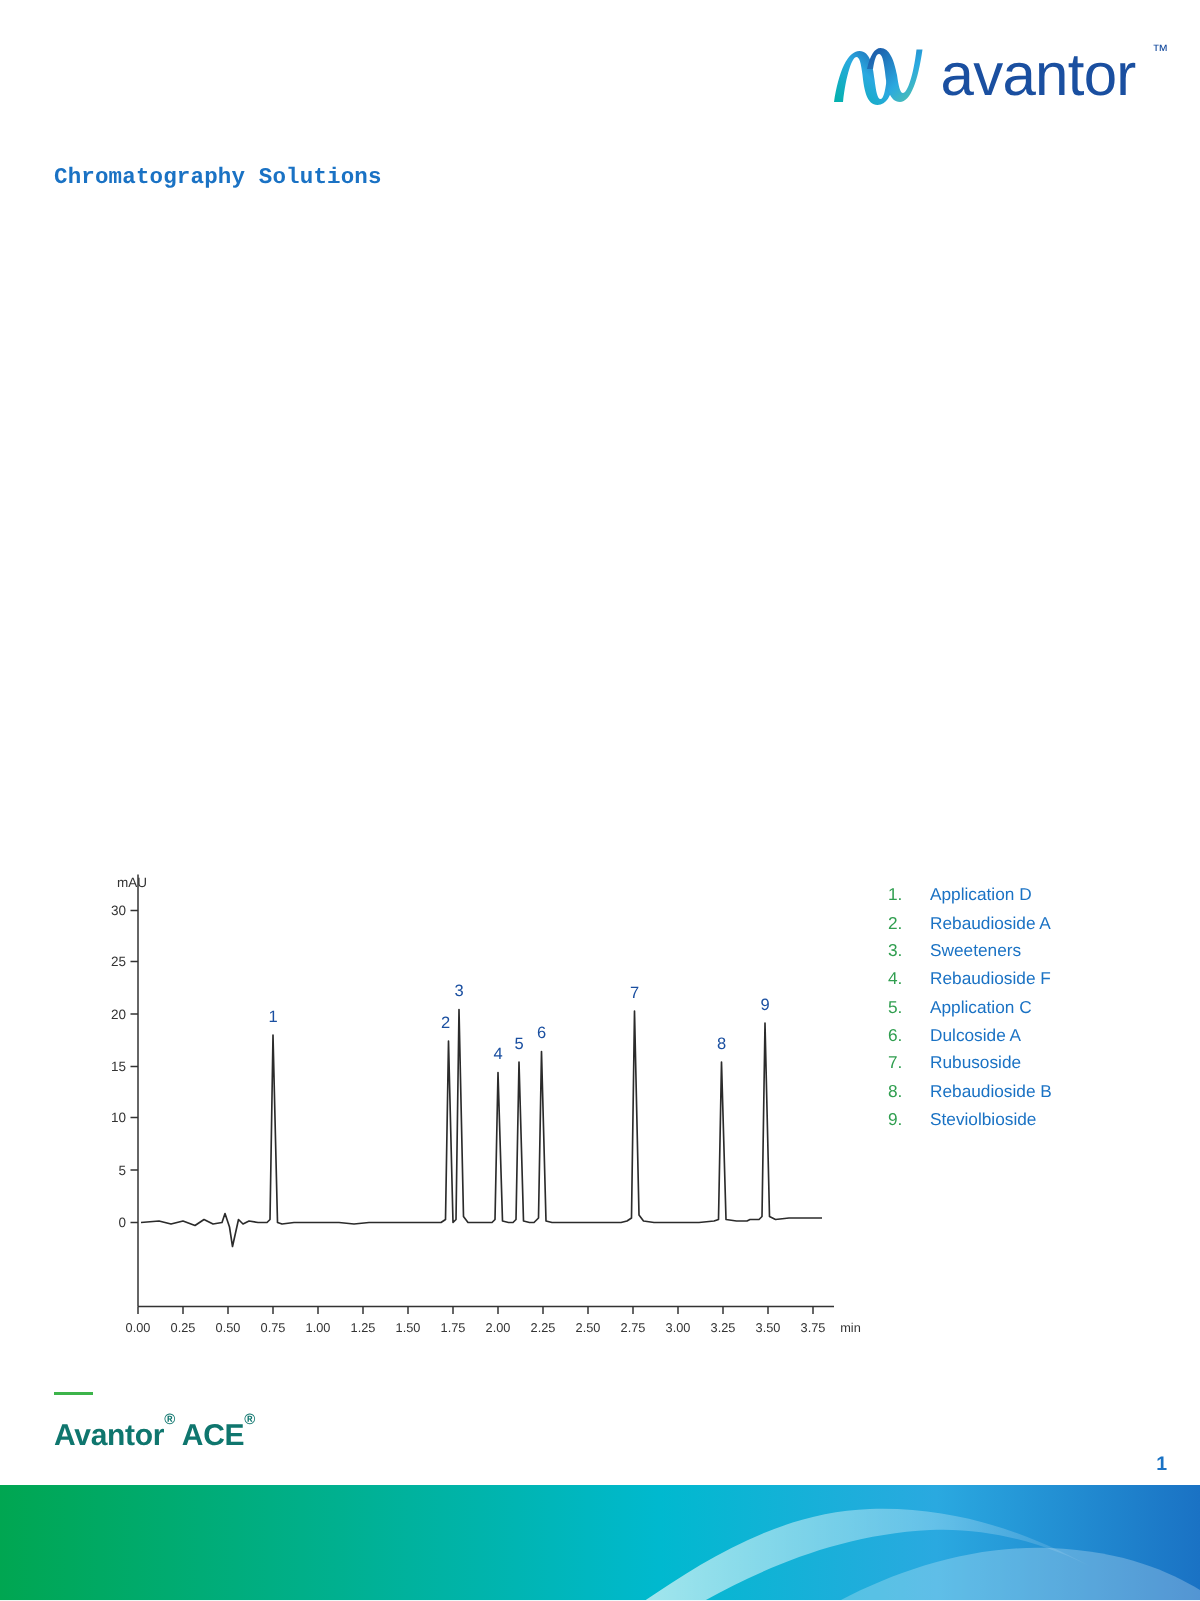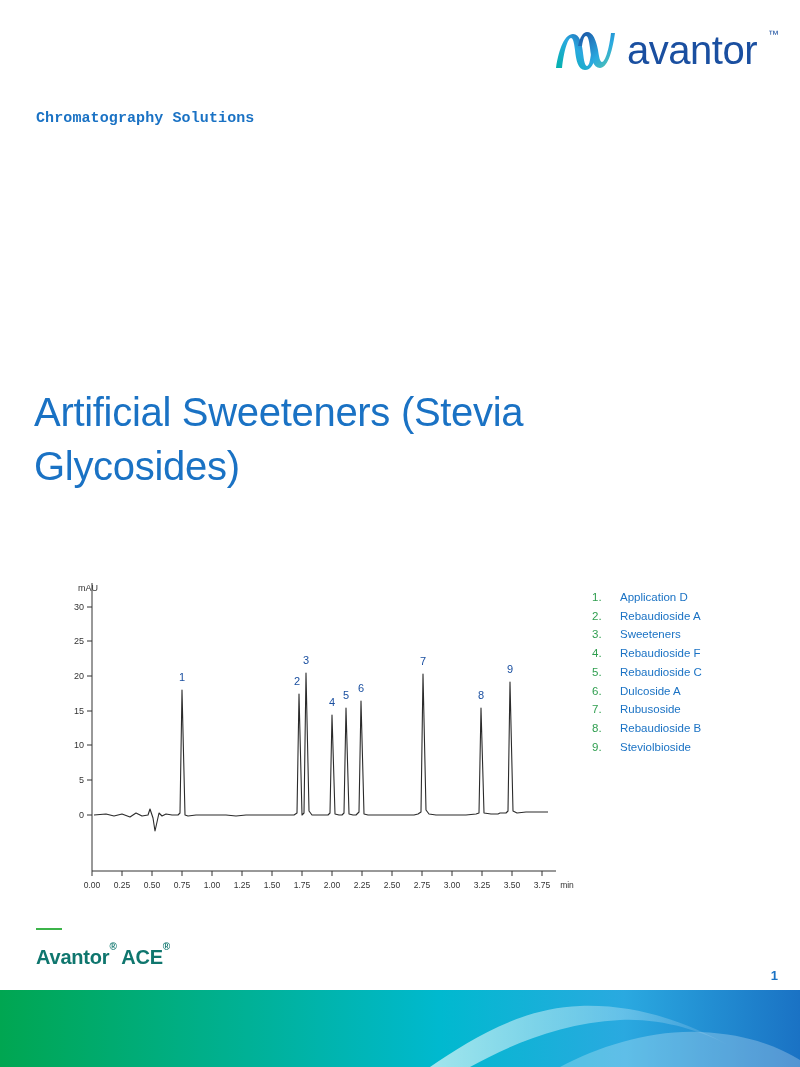--- a/index.html
+++ b/index.html
@@ -183,21 +183,20 @@
         </defs>
         <path d="M3 40 C6 20 12 6 20 6 C27 6 29 16 30 25 C31 33 32 38 34 38 C36 38 37 33 38 26 L43 26 C41 36 38 42 32 42 C25 42 23 32 22 22 C21 14 20 10 18 10 C15 10 11 22 9 40 Z" fill="url(#lg1)"></path>
         <path d="M34 4 C40 4 43 12 45 22 C46 29 47 34 49 34 C52 34 56 22 58 5 L62 5 C59 26 54 40 47 40 C40 40 38 30 37 20 C36 12 35 8 33 8 C31 8 30 12 29 18 L25 18 C27 9 30 4 34 4 Z" fill="url(#lg2)"></path>
       </svg>
     </span>
     <span class="logo-text">avantor</span>
     <span class="logo-tm">™</span>
   </div>
 
   <div class="kicker">Chromatography Solutions</div>
-  <h1 class="doc-title">Artificial Sweeteners (Stevia Glycosides)</h1>
 
   <div class="chart-area">
     <svg class="chart-svg" width="545" height="330" viewBox="0 0 545 330">
 
       <line x1="56" y1="8" x2="56" y2="296" stroke="#333" stroke-width="1"></line>
       <line x1="56" y1="296" x2="520" y2="296" stroke="#333" stroke-width="1"></line>
 
       <g stroke="#333" stroke-width="1">
         <line x1="51" y1="32" x2="56" y2="32"></line>
         <line x1="51" y1="66" x2="56" y2="66"></line>
@@ -294,21 +293,21 @@
     <div class="legend-row">
       <span class="legend-num">3.</span>
       <span class="legend-name">Sweeteners</span>
     </div>
     <div class="legend-row">
       <span class="legend-num">4.</span>
       <span class="legend-name">Rebaudioside F</span>
     </div>
     <div class="legend-row">
       <span class="legend-num">5.</span>
-      <span class="legend-name">Rebaudioside C</span>
+      <span class="legend-name">Application C</span>
     </div>
     <div class="legend-row">
       <span class="legend-num">6.</span>
       <span class="legend-name">Dulcoside A</span>
     </div>
     <div class="legend-row">
       <span class="legend-num">7.</span>
       <span class="legend-name">Rubusoside</span>
     </div>
     <div class="legend-row">

